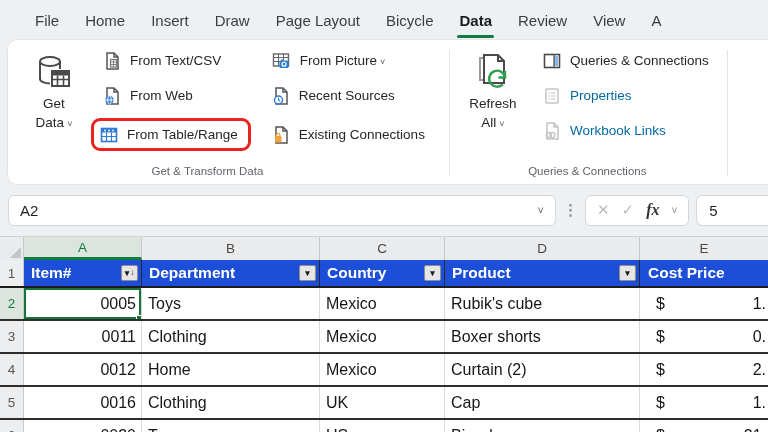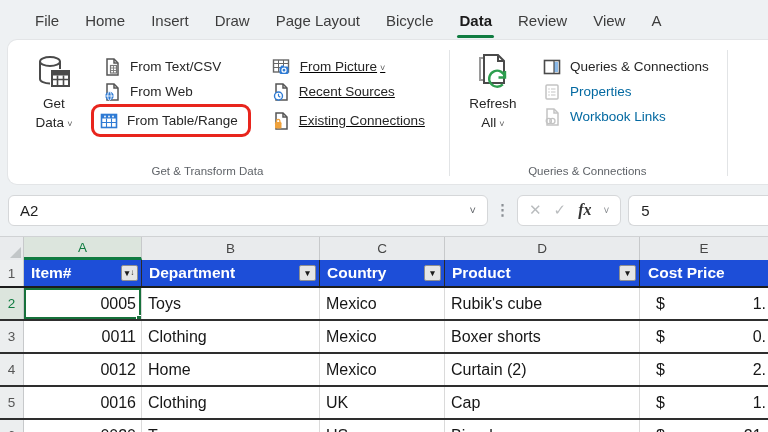--- a/index.html
+++ b/index.html
@@ -21,32 +21,32 @@
   .rgroup { display:flex; flex-direction:column; position:relative; }
   .rgroup-row { display:flex; flex:1; }
   .rgroup-label { text-align:center; font-size:11.5px; color:#5f6368; padding-bottom:7px; }
   .vsep { width:1px; background:#e2e4e6; margin:10px 0 8px; }
 
   .big-btn { width:64px; display:flex; flex-direction:column; align-items:center;
              padding-top:12px; font-size:13.5px; color:#262626; line-height:19px; text-align:center; }
   .big-btn .lbl2 { white-space:nowrap; }
   .chev { font-size:9px; color:#555; margin-left:3px; }
 
-  .menu-col { display:flex; flex-direction:column; padding-top:14px; gap:0; }
+  .menu-col { display:flex; flex-direction:column; padding-top:8px; gap:10px; }
   .menu-item { display:flex; align-items:center; gap:8px; font-size:13.5px; color:#262626;
                height:25px; padding:0 8px; white-space:nowrap; }
   .menu-item .micon { flex:0 0 auto; display:flex; }
   .menu-item.disabled { color:#0369a1; }
   .menu-item.redbox { border:3px solid #e8251d; border-radius:9px; margin-left:-3px;
                       padding:0 10px 0 5px; height:33px; }
 
   
   .fbar { height:52px; display:flex; align-items:center; padding-left:8px; gap:7px;
           background:#eef1f3; }
-  .namebox { width:480px; height:31px; background:#fff; border:1px solid #d5d7d9;
+  .namebox { width:548px; height:31px; background:#fff; border:1px solid #d5d7d9;
              border-radius:6px; display:flex; align-items:center; padding:0 11px;
              font-size:15px; color:#1f1f1f; }
   .namebox .nb-chev { margin-left:auto; color:#5f6368; font-size:11px; }
   .dots3 { color:#8a8f94; font-size:15px; font-weight:700; letter-spacing:0; line-height:10px;
            display:flex; flex-direction:column; align-items:center; gap:0; }
   .fxbox { height:31px; background:#fff; border:1px solid #d5d7d9; border-radius:6px;
            display:flex; align-items:center; gap:12px; padding:0 11px; font-size:16px; }
   .fx-x { color:#b9bcbe; font-size:15px; }
   .fx-check { color:#b9bcbe; font-size:15px; }
   .fx-fx { font-family:"Liberation Serif", serif; font-style:italic; font-weight:700;
@@ -183,21 +183,21 @@
               <circle cx="6" cy="5.5" r="0.9" fill="#fff"></circle>
               <circle cx="10" cy="5.5" r="0.9" fill="#fff"></circle>
               <circle cx="14" cy="5.5" r="0.9" fill="#fff"></circle>
               <path d="M2.5 11.5 h15 M7.5 7.5 V16.5 M12.5 7.5 V16.5" stroke="#2f7bd4" stroke-width="1.1"></path>
             </svg>
           </span>
           <span>From Table/Range</span>
         </div>
       </div>
 
-      <div class="menu-col" style="padding-left:12px;text-decoration:underline;">
+      <div class="menu-col" style="padding-left:12px;">
         <div class="menu-item">
           <span class="micon">
             <svg width="21" height="20" viewBox="0 0 21 20" fill="none">
               <rect x="2.5" y="3" width="15" height="12" fill="#fff" stroke="#666" stroke-width="1.4"></rect>
               <path d="M2.5 6.5 h15 M7.5 3 v12 M12.5 3 v12 M2.5 10.5 h15" stroke="#666" stroke-width="1"></path>
               <rect x="8.5" y="9.5" width="9" height="7.5" rx="1.5" fill="#2f7bd4"></rect>
               <circle cx="13" cy="13.2" r="2" stroke="#fff" stroke-width="1.2" fill="none"></circle>
               <rect x="10" y="8.5" width="3" height="1.8" rx="0.6" fill="#2f7bd4"></rect>
             </svg>
           </span>

